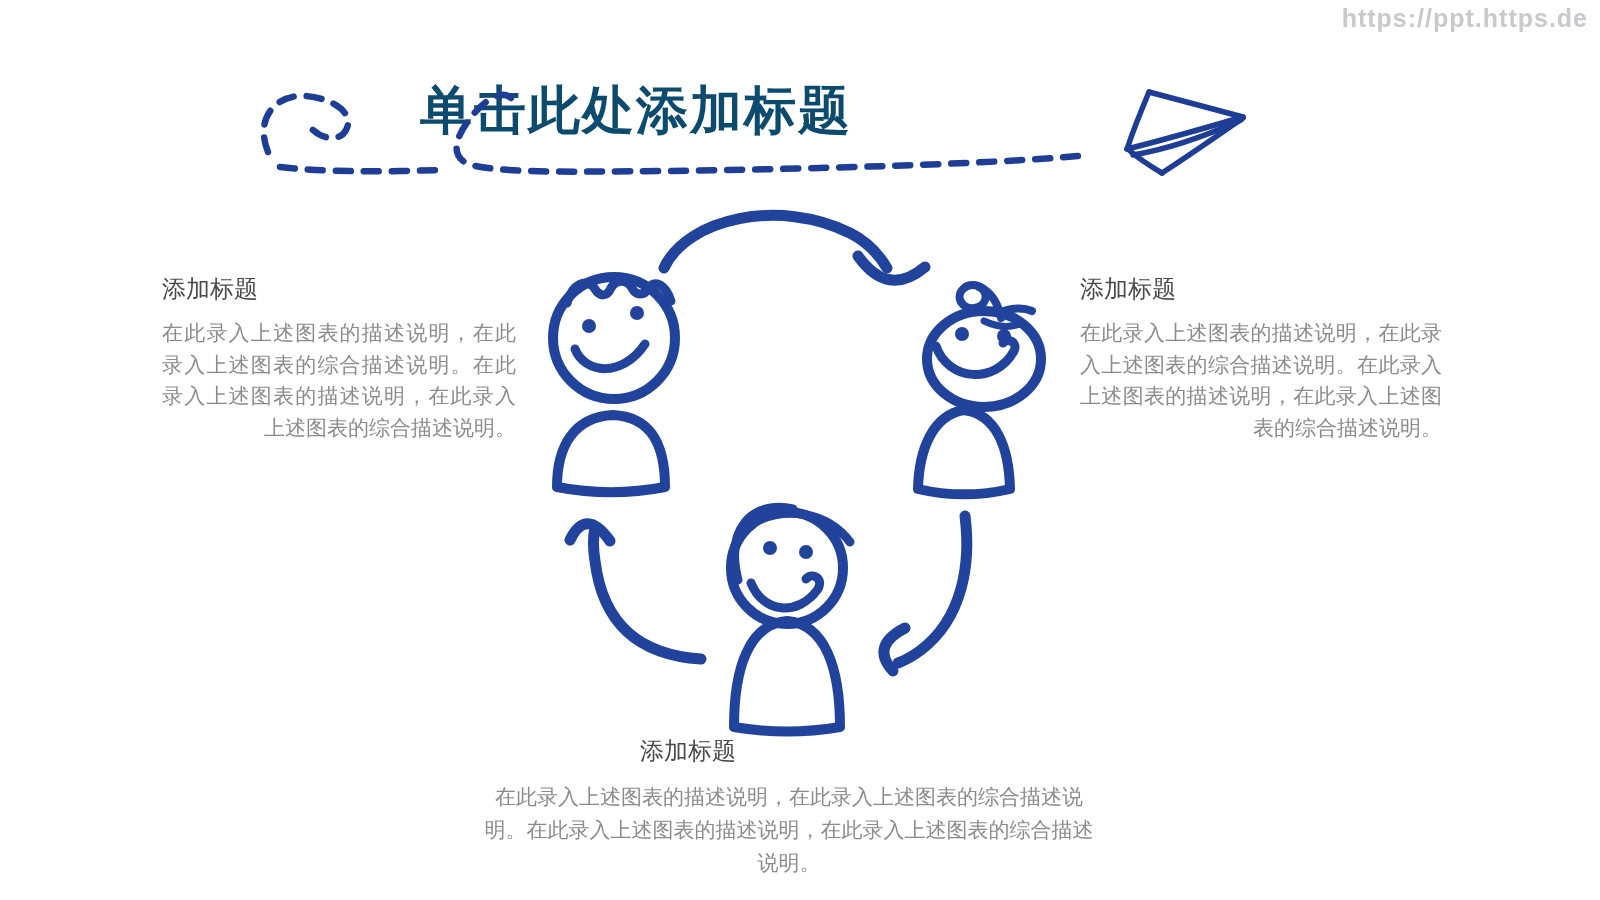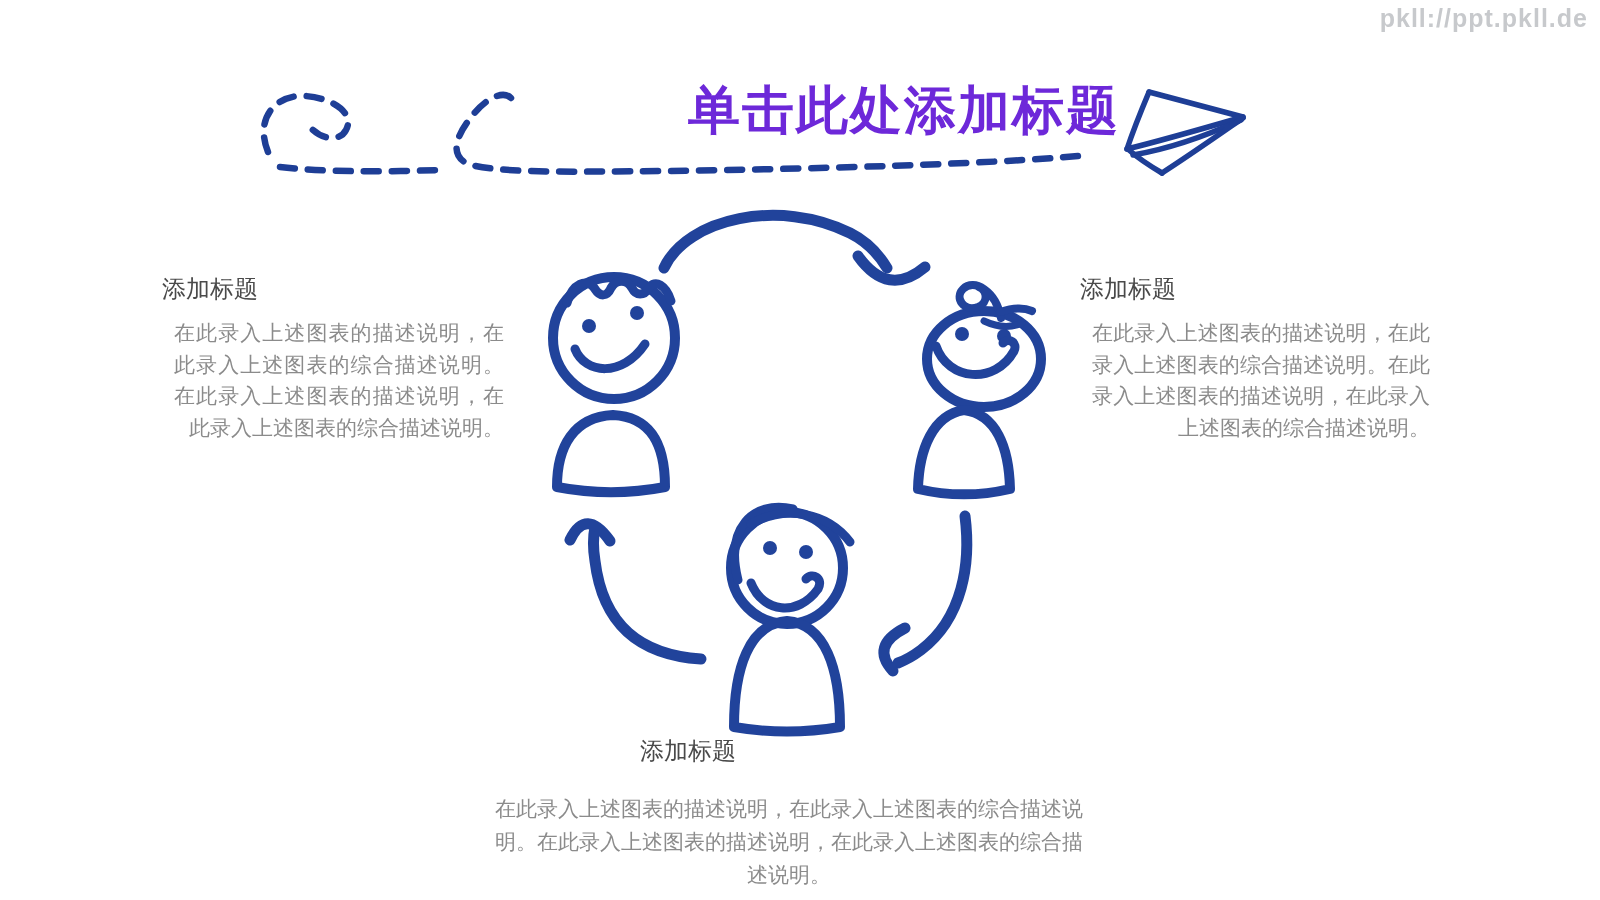--- a/index.html
+++ b/index.html
@@ -6,44 +6,44 @@
   .slide{
     position:relative;width:1600px;height:900px;overflow:hidden;background:#ffffff;
     font-family:"Liberation Sans",sans-serif;
   }
   .watermark{
     position:absolute;top:4px;right:12px;
     font-size:25px;font-weight:bold;letter-spacing:1px;color:#c7c9cc;
   }
   .slide-title{
     position:absolute;left:420px;top:80px;width:700px;
-    text-align:right;font-size:52px;line-height:60px;font-weight:bold;
-    letter-spacing:2px;color:#6d28d9;margin:0;
+    text-align:left;font-size:52px;line-height:60px;font-weight:bold;
+    letter-spacing:2px;color:#0c4a6e;margin:0;
   }
   .draw-layer{position:absolute;left:0;top:0;width:1600px;height:900px;}
   .txt-block{position:absolute;}
   .txt-heading{
     font-size:24px;line-height:30px;color:#4a4a4a;text-align:left;margin:0 0 13px 0;font-weight:normal;
   }
   .txt-body{
-    font-size:21px;line-height:31.5px;color:#8b8b8b;margin:12px;
+    font-size:21px;line-height:31.5px;color:#8b8b8b;margin:0;
   }
   .side .txt-body{text-align:justify;text-align-last:right;}
   .block-left{left:162px;top:274px;width:354px;}
   .block-right{left:1080px;top:274px;width:362px;}
   .block-bottom-head{left:640px;top:736px;width:300px;}
   .block-bottom-body{left:478px;top:780px;width:622px;}
   .block-bottom-body .txt-body{text-align:center;line-height:33px;}
 </style>
 </head>
 <body>
 
 <div class="slide">
 
-  <div class="watermark">pkll://ppt.pkll.de</div>
+  <div class="watermark">https://ppt.https.de</div>
 
   <h1 class="slide-title">单击此处添加标题</h1>
 
   <svg class="draw-layer" viewBox="0 0 1600 900" xmlns="http://www.w3.org/2000/svg">
 
     <g stroke="#1e3e96" stroke-width="6.5" fill="none" stroke-linecap="round" stroke-dasharray="15 13">
       <path d="M 268 152 C 254 117 277 94 305 96 C 334 98 355 114 346 130 C 340 142 321 140 310 127"></path>
       <path d="M 280 167 C 322 172 384 172 440 170"></path>
       <path d="M 511 98 C 503 90 486 98 472 116 C 456 136 449 155 468 164 C 496 173 566 172 664 171 C 812 169 992 164 1078 156"></path>
     </g>

